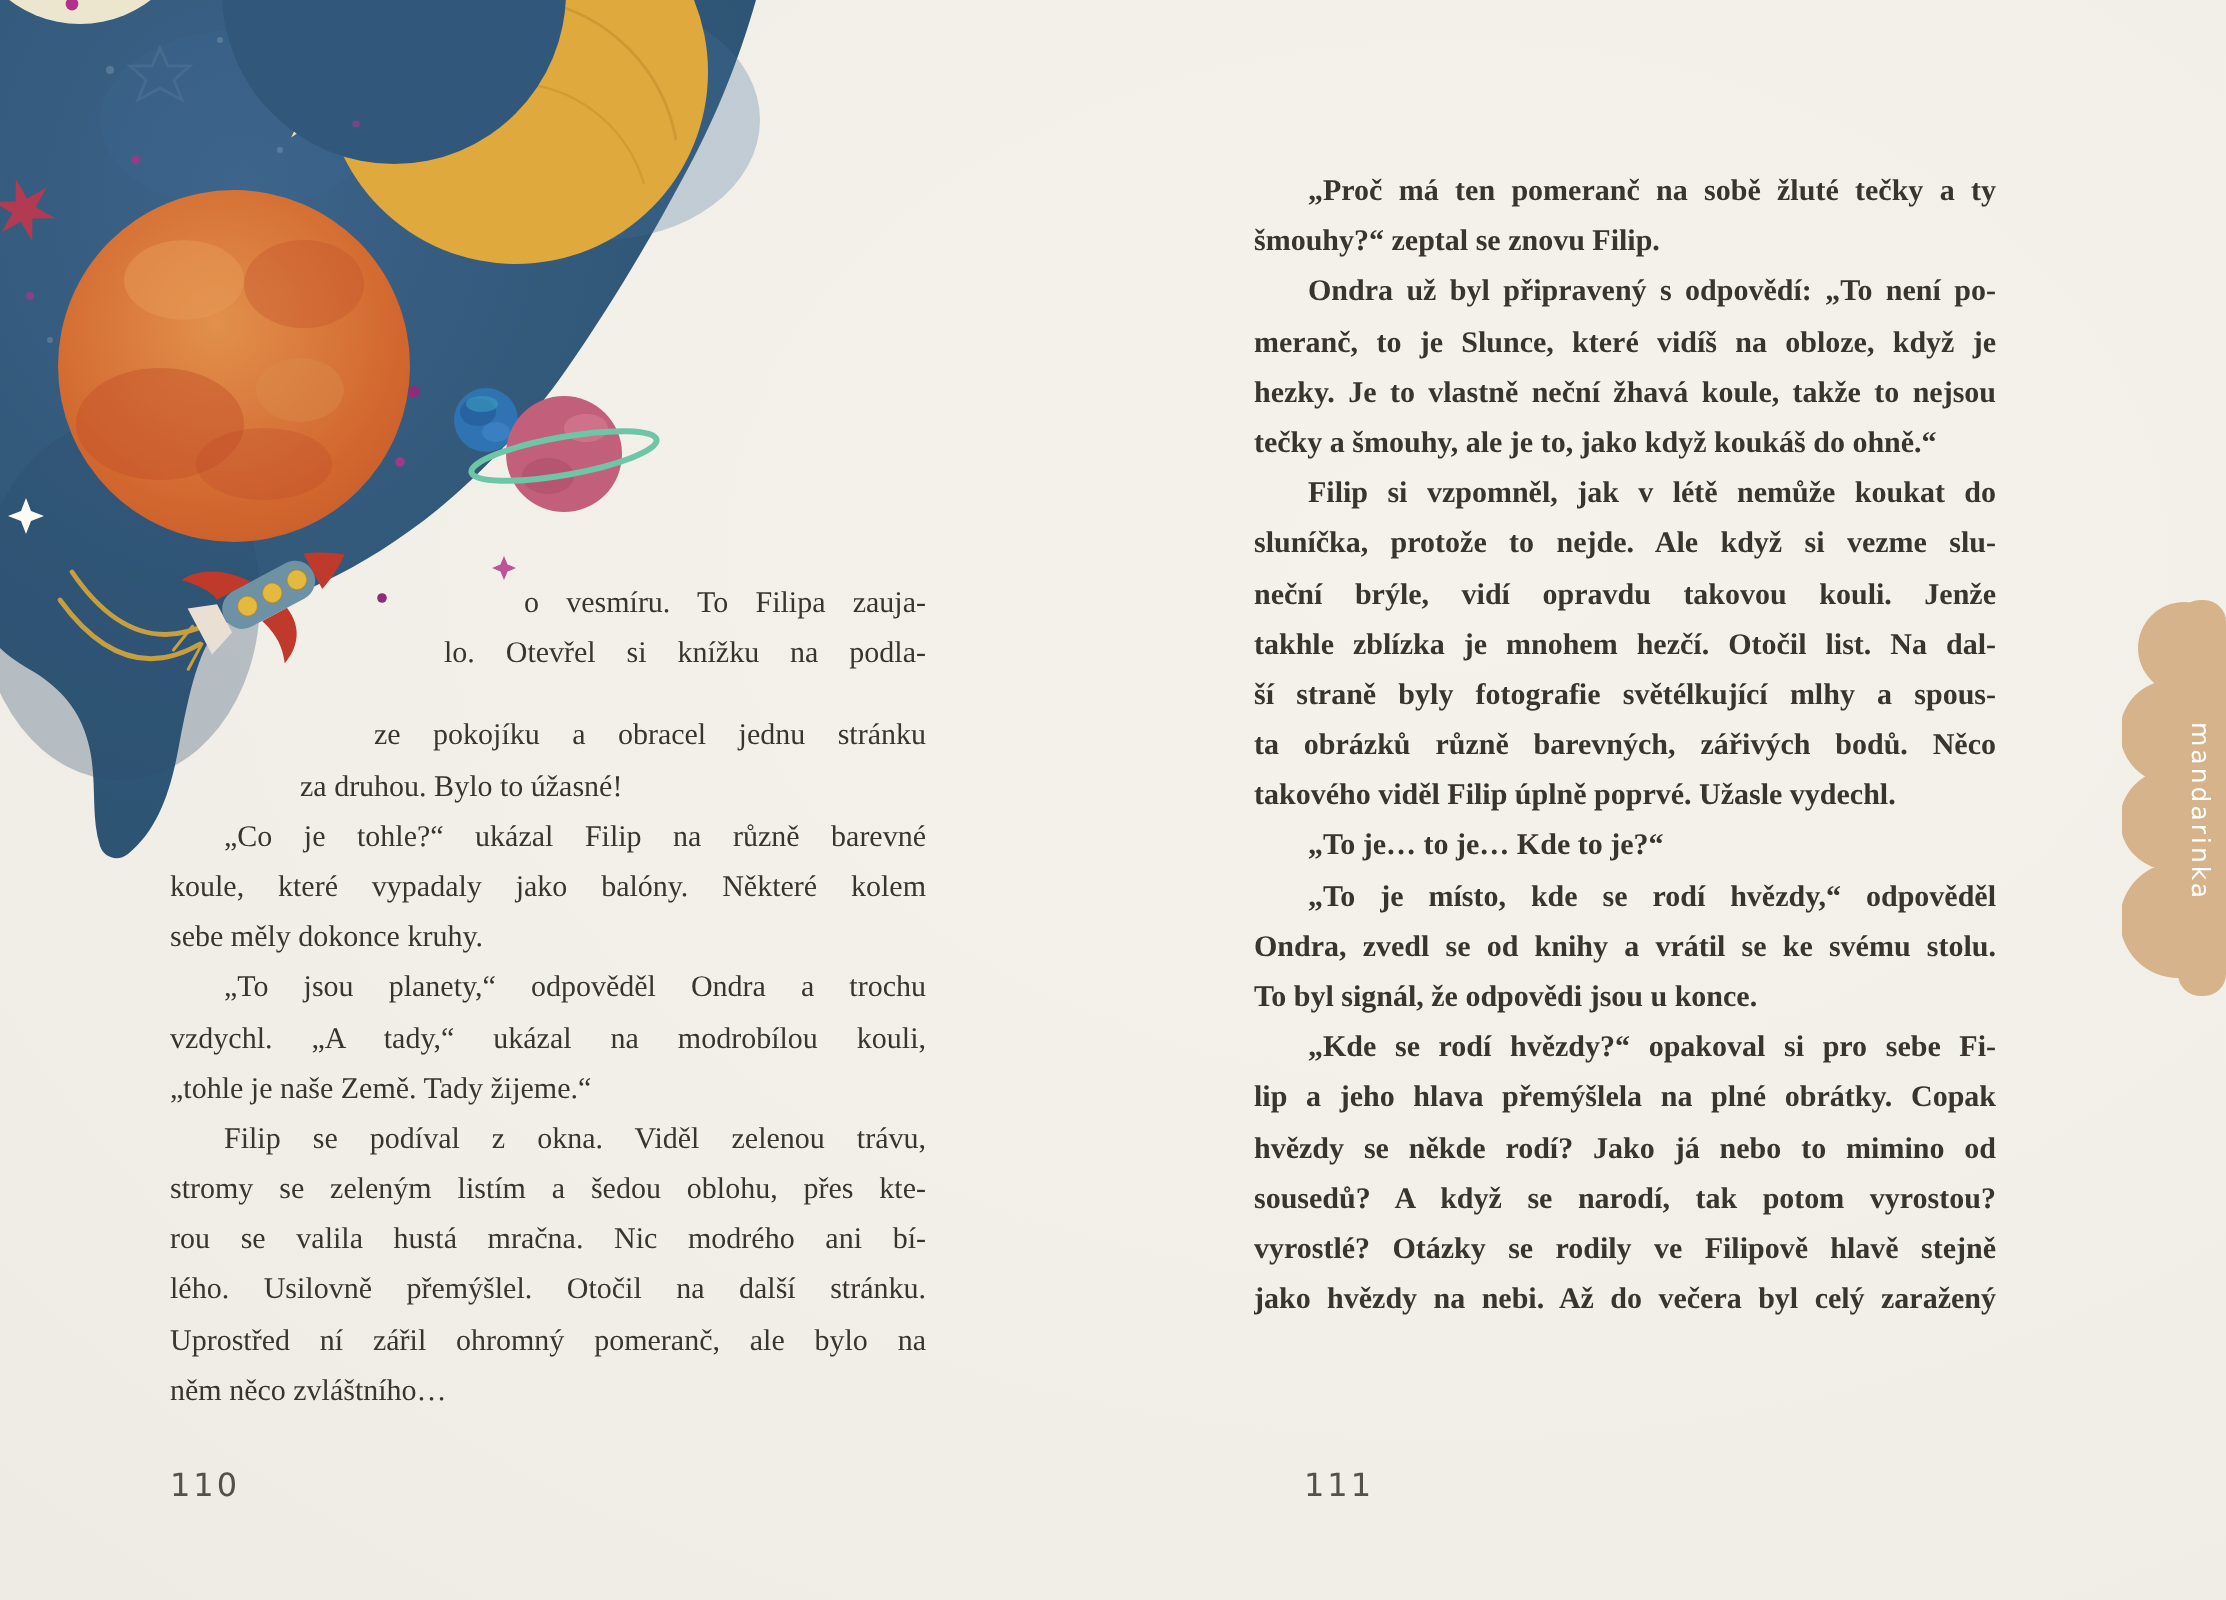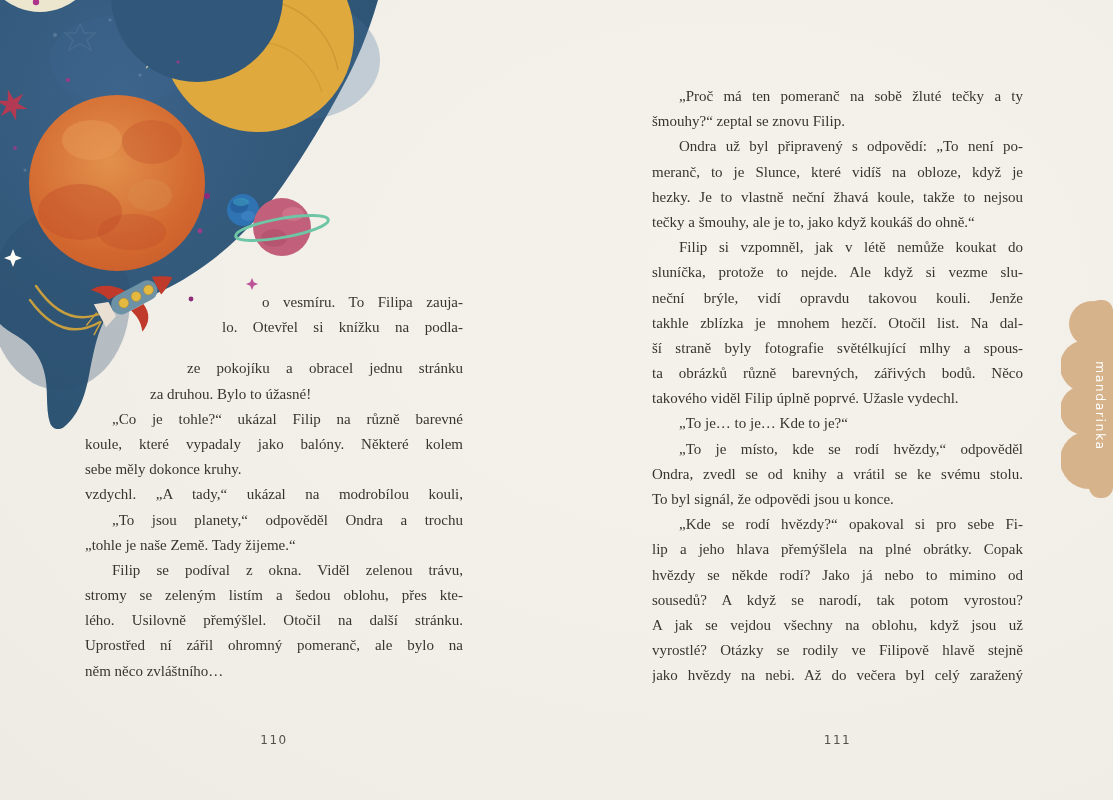--- a/index.html
+++ b/index.html
@@ -5,26 +5,26 @@
   html,body { margin:0; padding:0; background:#e8e5df; }
   .spread {
     position:relative; width:1113px; height:800px; overflow:hidden;
     background:#f2efe9;
     background-image: radial-gradient(ellipse at 65% 35%, #f5f2ec 0%, #f2efe9 55%, #eeebe4 100%);
     font-family:"Liberation Serif", serif;
   }
   .illu { position:absolute; left:0; top:0; display:block; }
   .textblock { position:absolute; color:#3a342e; font-size:15px; }
   .tb-left  { left:85px;  top:290px; width:378px; }
-  .tb-right { left:652px; top:84px;  width:371px; }
+  .tb-right { left:627px; top:84px;  width:371px;font-weight:bold; }
   .line { line-height:25.2px; height:25.2px; overflow:hidden; white-space:normal; }
   .line.just { text-align:justify; text-align-last:justify; }
   .pagenum {
-    position:absolute; top:733px; text-align:center;
-    font-family:"DejaVu Sans", sans-serif; font-size:12px;
+    position:absolute; top:733px; text-align:left;
+    font-family:"DejaVu Sans", sans-serif; font-size:16px;
     letter-spacing:1.5px; color:#55504a;
   }
   .pn-left  { left:85px;  width:378px; }
   .pn-right { left:652px; width:371px; }
   .tab { position:absolute; right:0; top:292px; width:52px; height:215px; }
   .tab svg { position:absolute; left:0; top:0; }
   .tab-label {
     position:absolute; right:5px; top:69px;
     writing-mode:vertical-rl; color:#ffffff;
     font-family:"DejaVu Sans", sans-serif; font-size:12.5px; letter-spacing:1.5px;
@@ -153,25 +153,26 @@
 
   <div>
     <div class="textblock tb-left">
         <div class="line just" style="margin-left: 177px;">o vesmíru. To Filipa zauja-</div>
         <div class="line just" style="margin-left: 137px;">lo. Otevřel si knížku na podla-</div>
         <div class="line just" style="margin-left: 102px; margin-top: 16px;">ze pokojíku a obracel jednu stránku</div>
         <div class="line" style="margin-left: 65px;">za druhou. Bylo to úžasné!</div>
         <div class="line just" style="margin-left: 27px;">„Co je tohle?“ ukázal Filip na různě barevné</div>
         <div class="line just">koule, které vypadaly jako balóny. Některé kolem</div>
         <div class="line">sebe měly dokonce kruhy.</div>
+        <div class="line just" style="margin-left: 27px;">„To jsou planety,“ odpověděl Ondra a trochu</div>
         <div class="line just">vzdychl. „A tady,“ ukázal na modrobílou kouli,</div>
-        <div class="line just" style="margin-left: 27px;">„To jsou planety,“ odpověděl Ondra a trochu</div>
         <div class="line">„tohle je naše Země. Tady žijeme.“</div>
         <div class="line just" style="margin-left: 27px;">Filip se podíval z okna. Viděl zelenou trávu,</div>
         <div class="line just">stromy se zeleným listím a šedou oblohu, přes kte-</div>
+        <div class="line just">rou se valila hustá mračna. Nic modrého ani bí-</div>
         <div class="line just">lého. Usilovně přemýšlel. Otočil na další stránku.</div>
         <div class="line just">Uprostřed ní zářil ohromný pomeranč, ale bylo na</div>
         <div class="line">něm něco zvláštního…</div>
       </div>
     <div class="pagenum pn-left">110</div>
   </div>
 
   <div>
     <div class="textblock tb-right">
         <div class="line just" style="margin-left: 27px;">„Proč má ten pomeranč na sobě žluté tečky a ty</div>
@@ -188,21 +189,20 @@
         <div class="line just">ta obrázků různě barevných, zářivých bodů. Něco</div>
         <div class="line">takového viděl Filip úplně poprvé. Užasle vydechl.</div>
         <div class="line" style="margin-left: 27px;">„To je… to je… Kde to je?“</div>
         <div class="line just" style="margin-left: 27px;">„To je místo, kde se rodí hvězdy,“ odpověděl</div>
         <div class="line just">Ondra, zvedl se od knihy a vrátil se ke svému stolu.</div>
         <div class="line">To byl signál, že odpovědi jsou u konce.</div>
         <div class="line just" style="margin-left: 27px;">„Kde se rodí hvězdy?“ opakoval si pro sebe Fi-</div>
         <div class="line just">lip a jeho hlava přemýšlela na plné obrátky. Copak</div>
         <div class="line just">hvězdy se někde rodí? Jako já nebo to mimino od</div>
         <div class="line just">sousedů? A když se narodí, tak potom vyrostou?</div>
-        <div class="line just">A jak se vejdou všechny na oblohu, když jsou už</div>
         <div class="line just">vyrostlé? Otázky se rodily ve Filipově hlavě stejně</div>
         <div class="line just">jako hvězdy na nebi. Až do večera byl celý zaražený</div>
       </div>
     <div class="pagenum pn-right">111</div>
   </div>
 
   <div class="tab">
     <svg width="52" height="215" viewBox="0 0 52 215">
       <g id="tab-shape" fill="#d7b38c">
         <rect x="28" y="8" width="24" height="198" rx="11"></rect>

